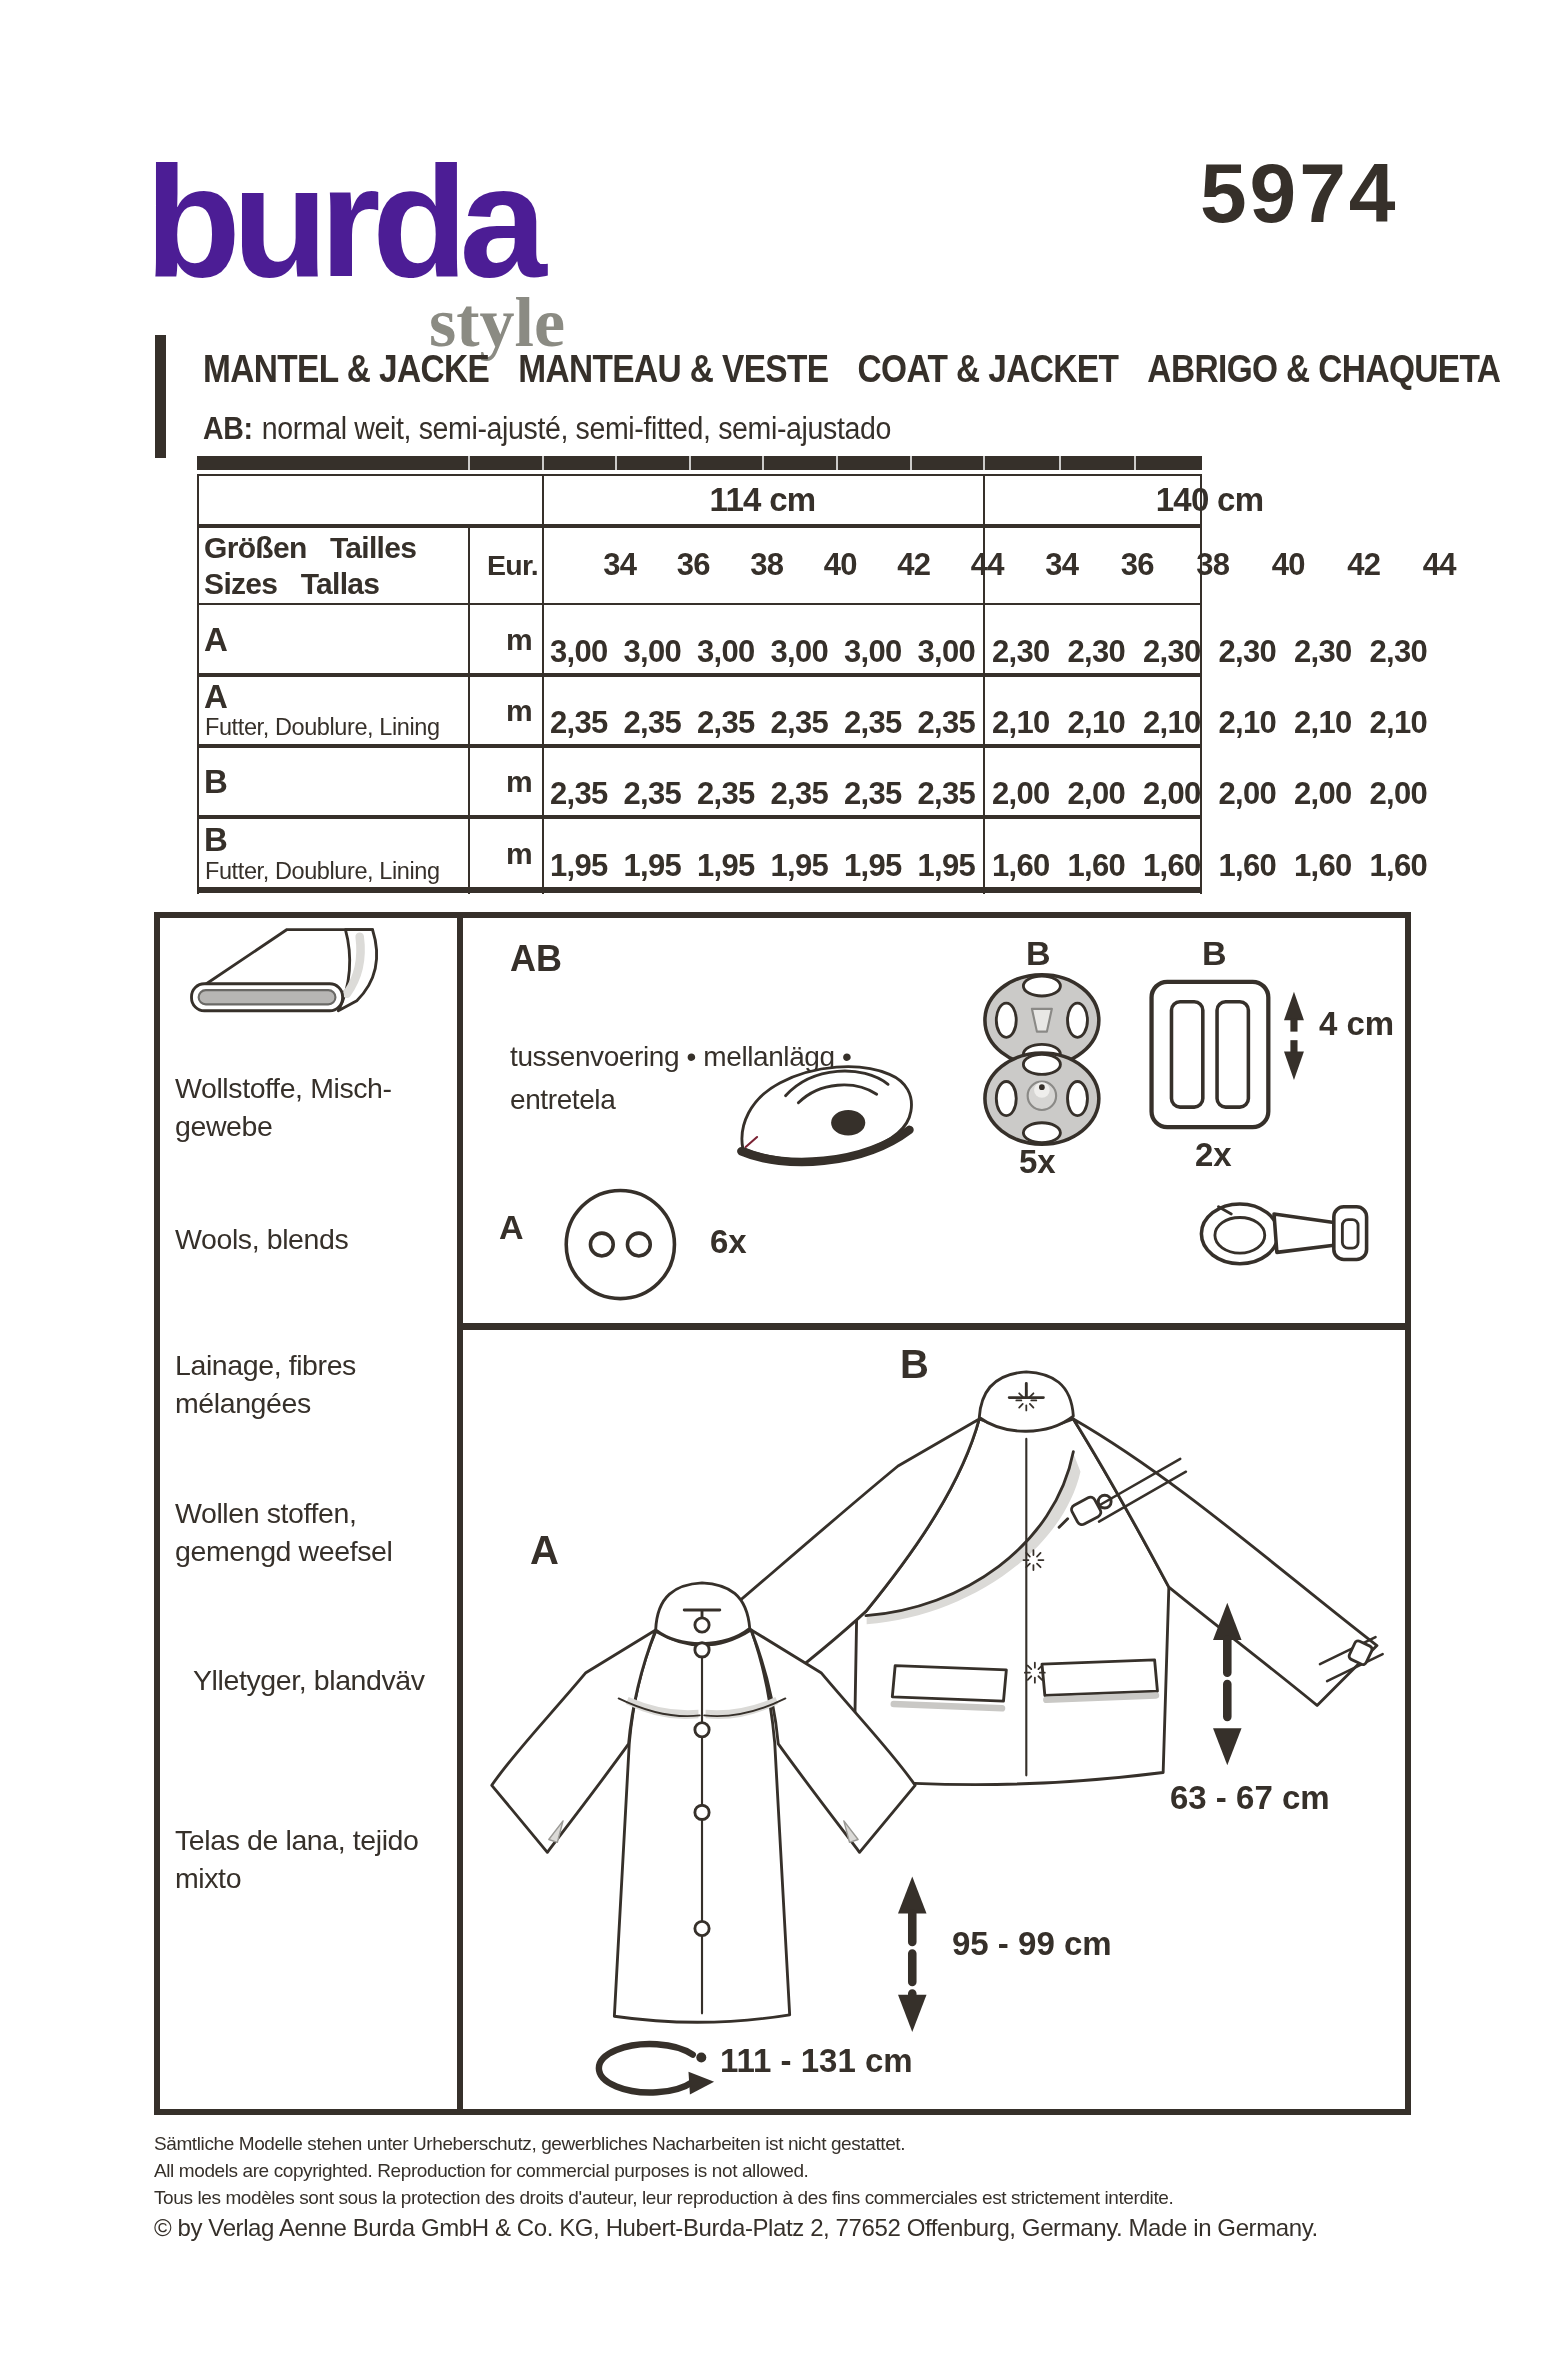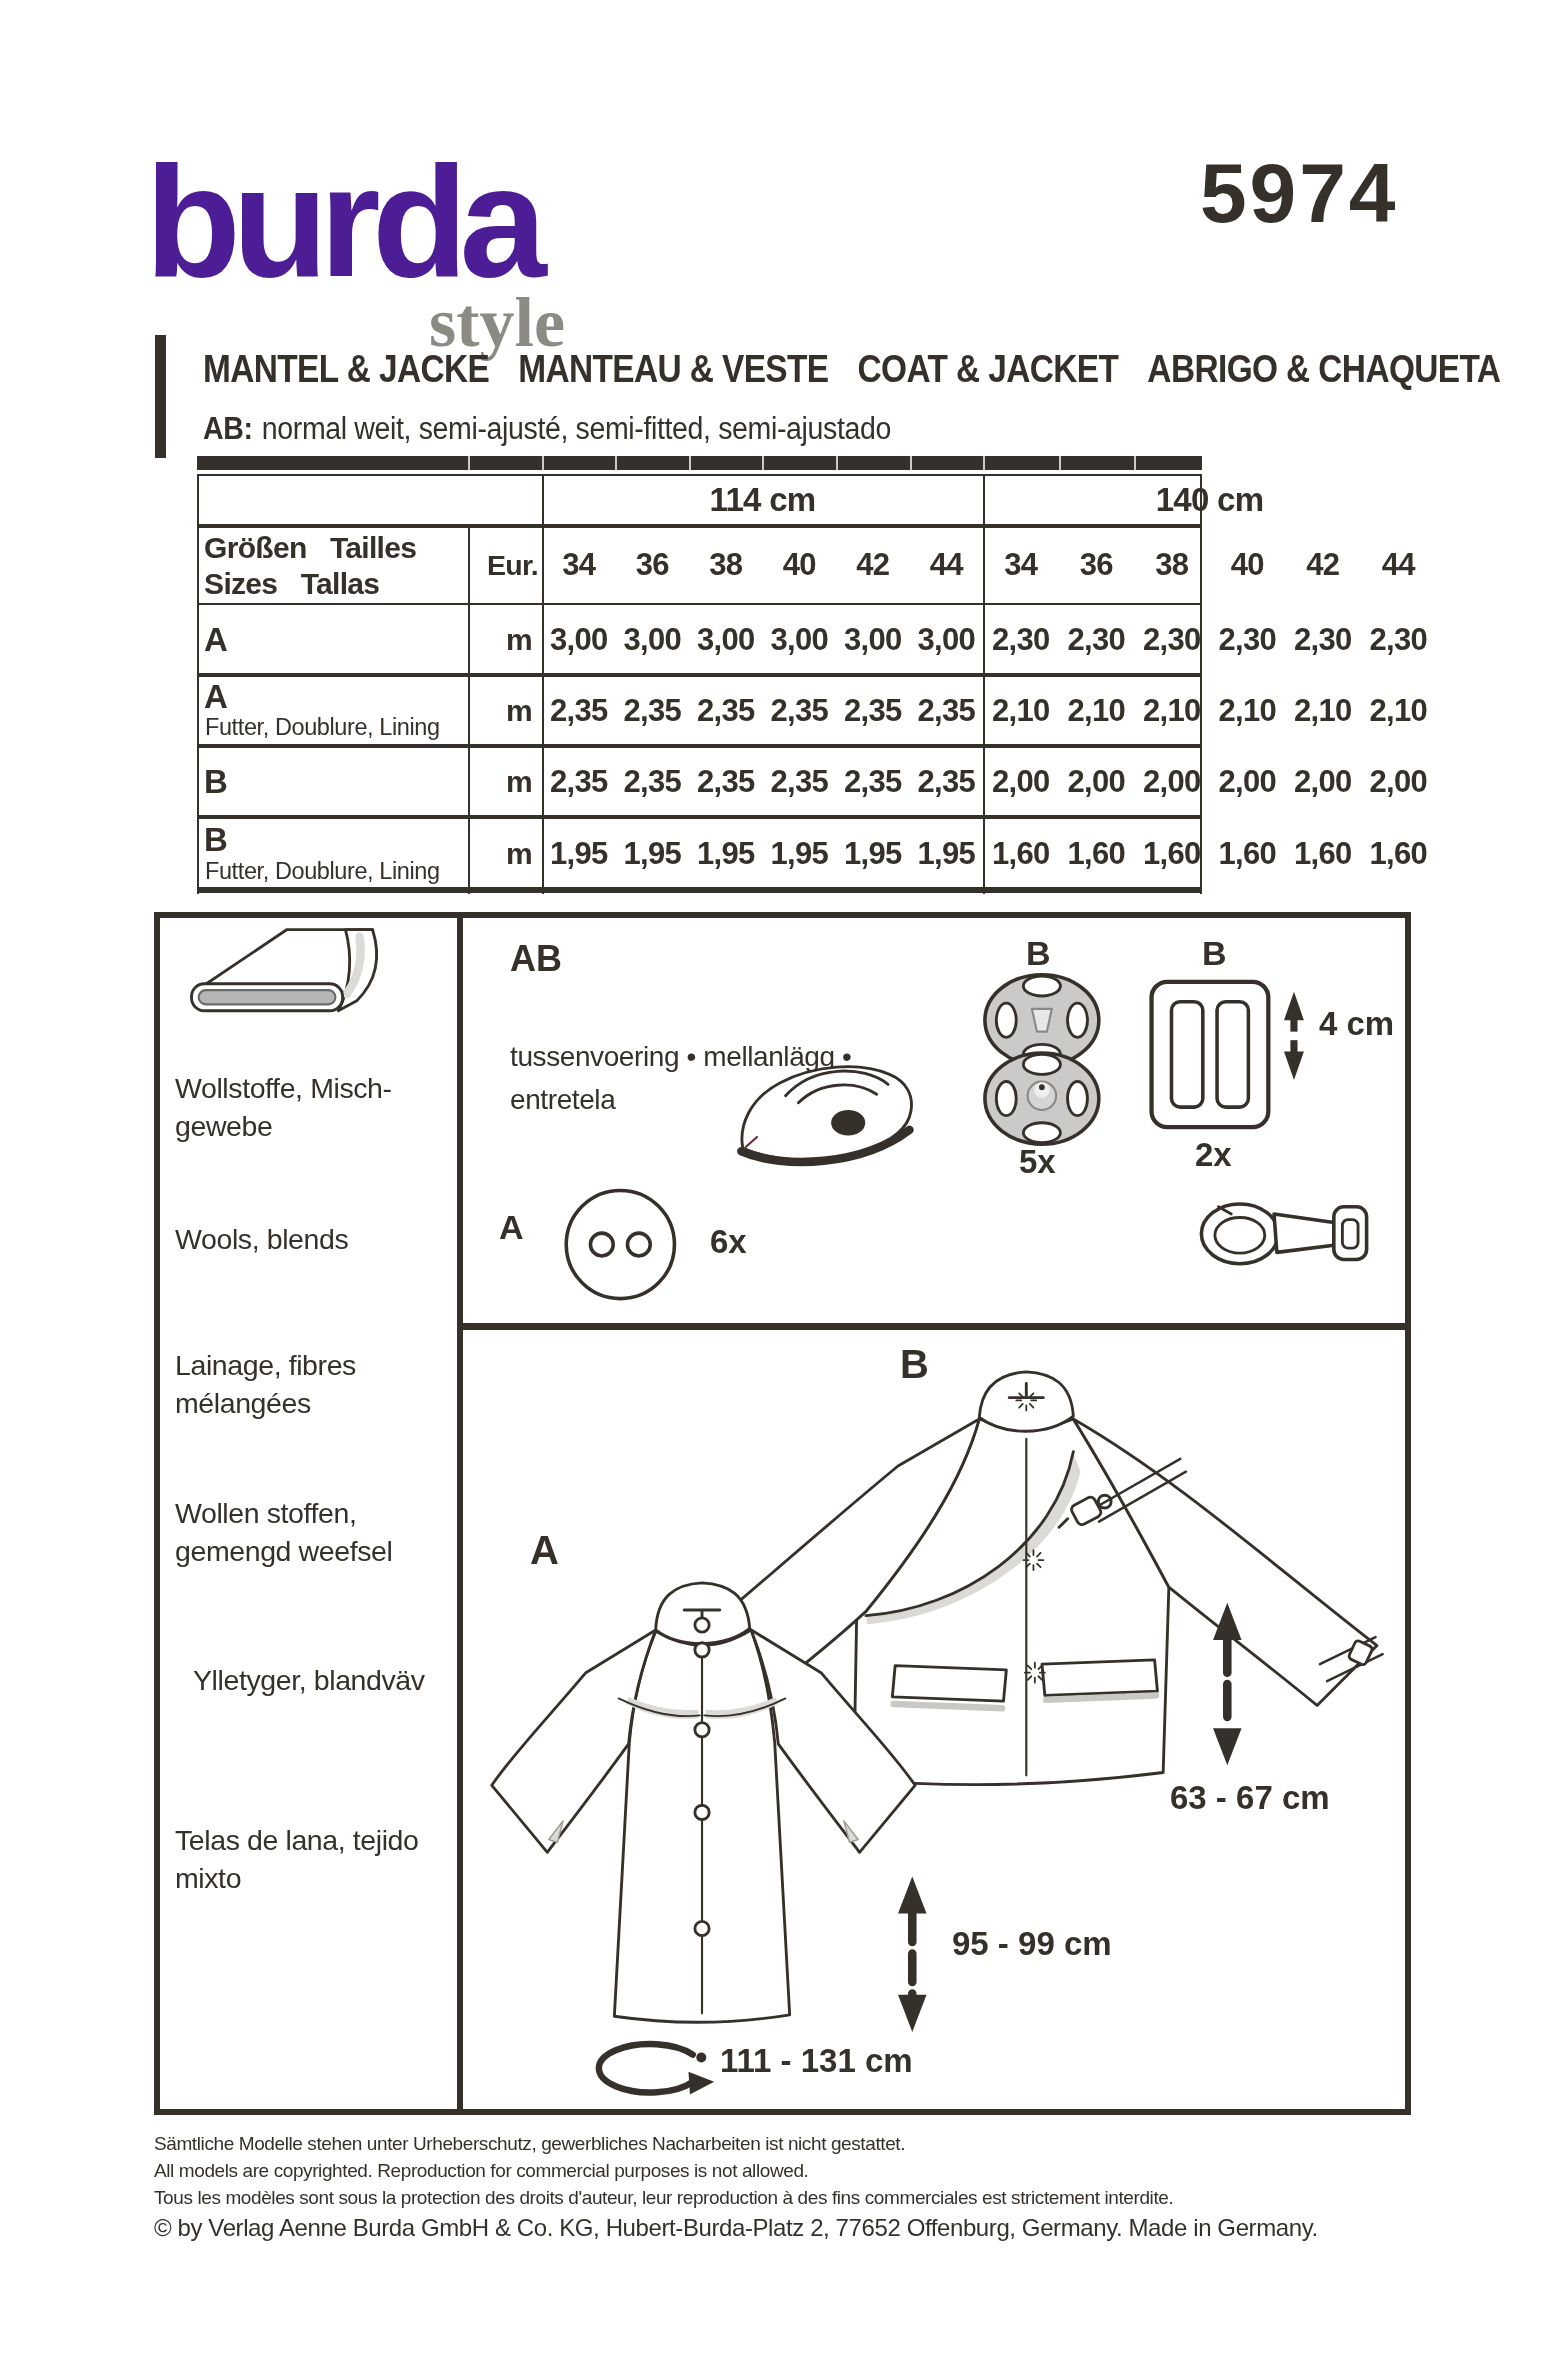--- a/index.html
+++ b/index.html
@@ -38,33 +38,33 @@
   .vl-760{left:345px;top:18px;height:420px;width:2.1px;}
   .vl-1379{left:786px;top:18px;height:420px;width:2.1px;}
 
   .gh{position:absolute;top:20px;height:48px;display:flex;align-items:center;justify-content:center;
       font-size:33px;font-weight:bold;}
   .gh-114{left:345px;width:441px;} .gh-140{left:786px;width:453px;}
 
   .sizes-label{position:absolute;left:7.1px;top:74px;font-size:30px;font-weight:bold;line-height:36px;word-spacing:15.7px;white-space:pre-line;}
   .eur-cell{position:absolute;left:271px;width:70px;top:71px;height:76px;display:flex;align-items:center;
             justify-content:flex-end;font-size:28.5px;font-weight:bold;}
-  .sizes-list{position:absolute;top:71px;height:76px;display:flex;}
+  .sizes-list{position:absolute;top:71px;height:76px;display:flex;padding-left:41px;}
   .sizes-114{left:345px;width:441px;} .sizes-140{left:786px;width:453px;}
   .size-cell,.val-cell{flex:1;display:flex;align-items:center;justify-content:center;font-size:31px;font-weight:bold;}
 
   .vrow{position:absolute;left:0;right:0;}
   .row0{top:150px;height:67px;} .row1{top:221px;height:67px;}
   .row2{top:292px;height:67px;} .row3{top:364px;height:68px;}
   .row-label{position:absolute;left:7.1px;font-size:33px;font-weight:bold;top:50%;transform:translateY(-50%);}
   .has-sub .row-label{top:1.4px;transform:none;}
   .row-sublabel{position:absolute;left:8px;bottom:2.9px;font-size:23.5px;letter-spacing:-0.4px;margin-top:28px;}
   .row-unit{position:absolute;left:271px;width:64px;text-align:right;font-size:30px;font-weight:bold;
             top:50%;transform:translateY(-50%);}
-  .cells{position:absolute;top:0;height:100%;display:flex;justify-content:flex-end;}
+  .cells{position:absolute;top:12px;height:100%;display:flex;justify-content:flex-end;}
   .cells-114{left:345px;width:441px;} .cells-140{left:786px;width:453px;}
 
   
   #content-box{left:154px;top:912px;width:1257px;height:1203px;border:6.4px solid #36302a;box-sizing:border-box;}
   #col-divider{left:457px;top:912px;width:6.4px;height:1203px;background:#36302a;}
   #notions-divider{left:463px;top:1323px;width:948px;height:7.1px;background:#36302a;}
 
   .fabric-item{left:175px;width:271px;font-size:28.5px;line-height:38px;white-space:pre-line;letter-spacing:-0.4px;}
   #fab0{top:1069px;} #fab1{top:1220px;} #fab2{top:1346px;} #fab3{top:1494px;} #fab4{top:1661px;margin-left:18px;} #fab5{top:1821px;}
 

